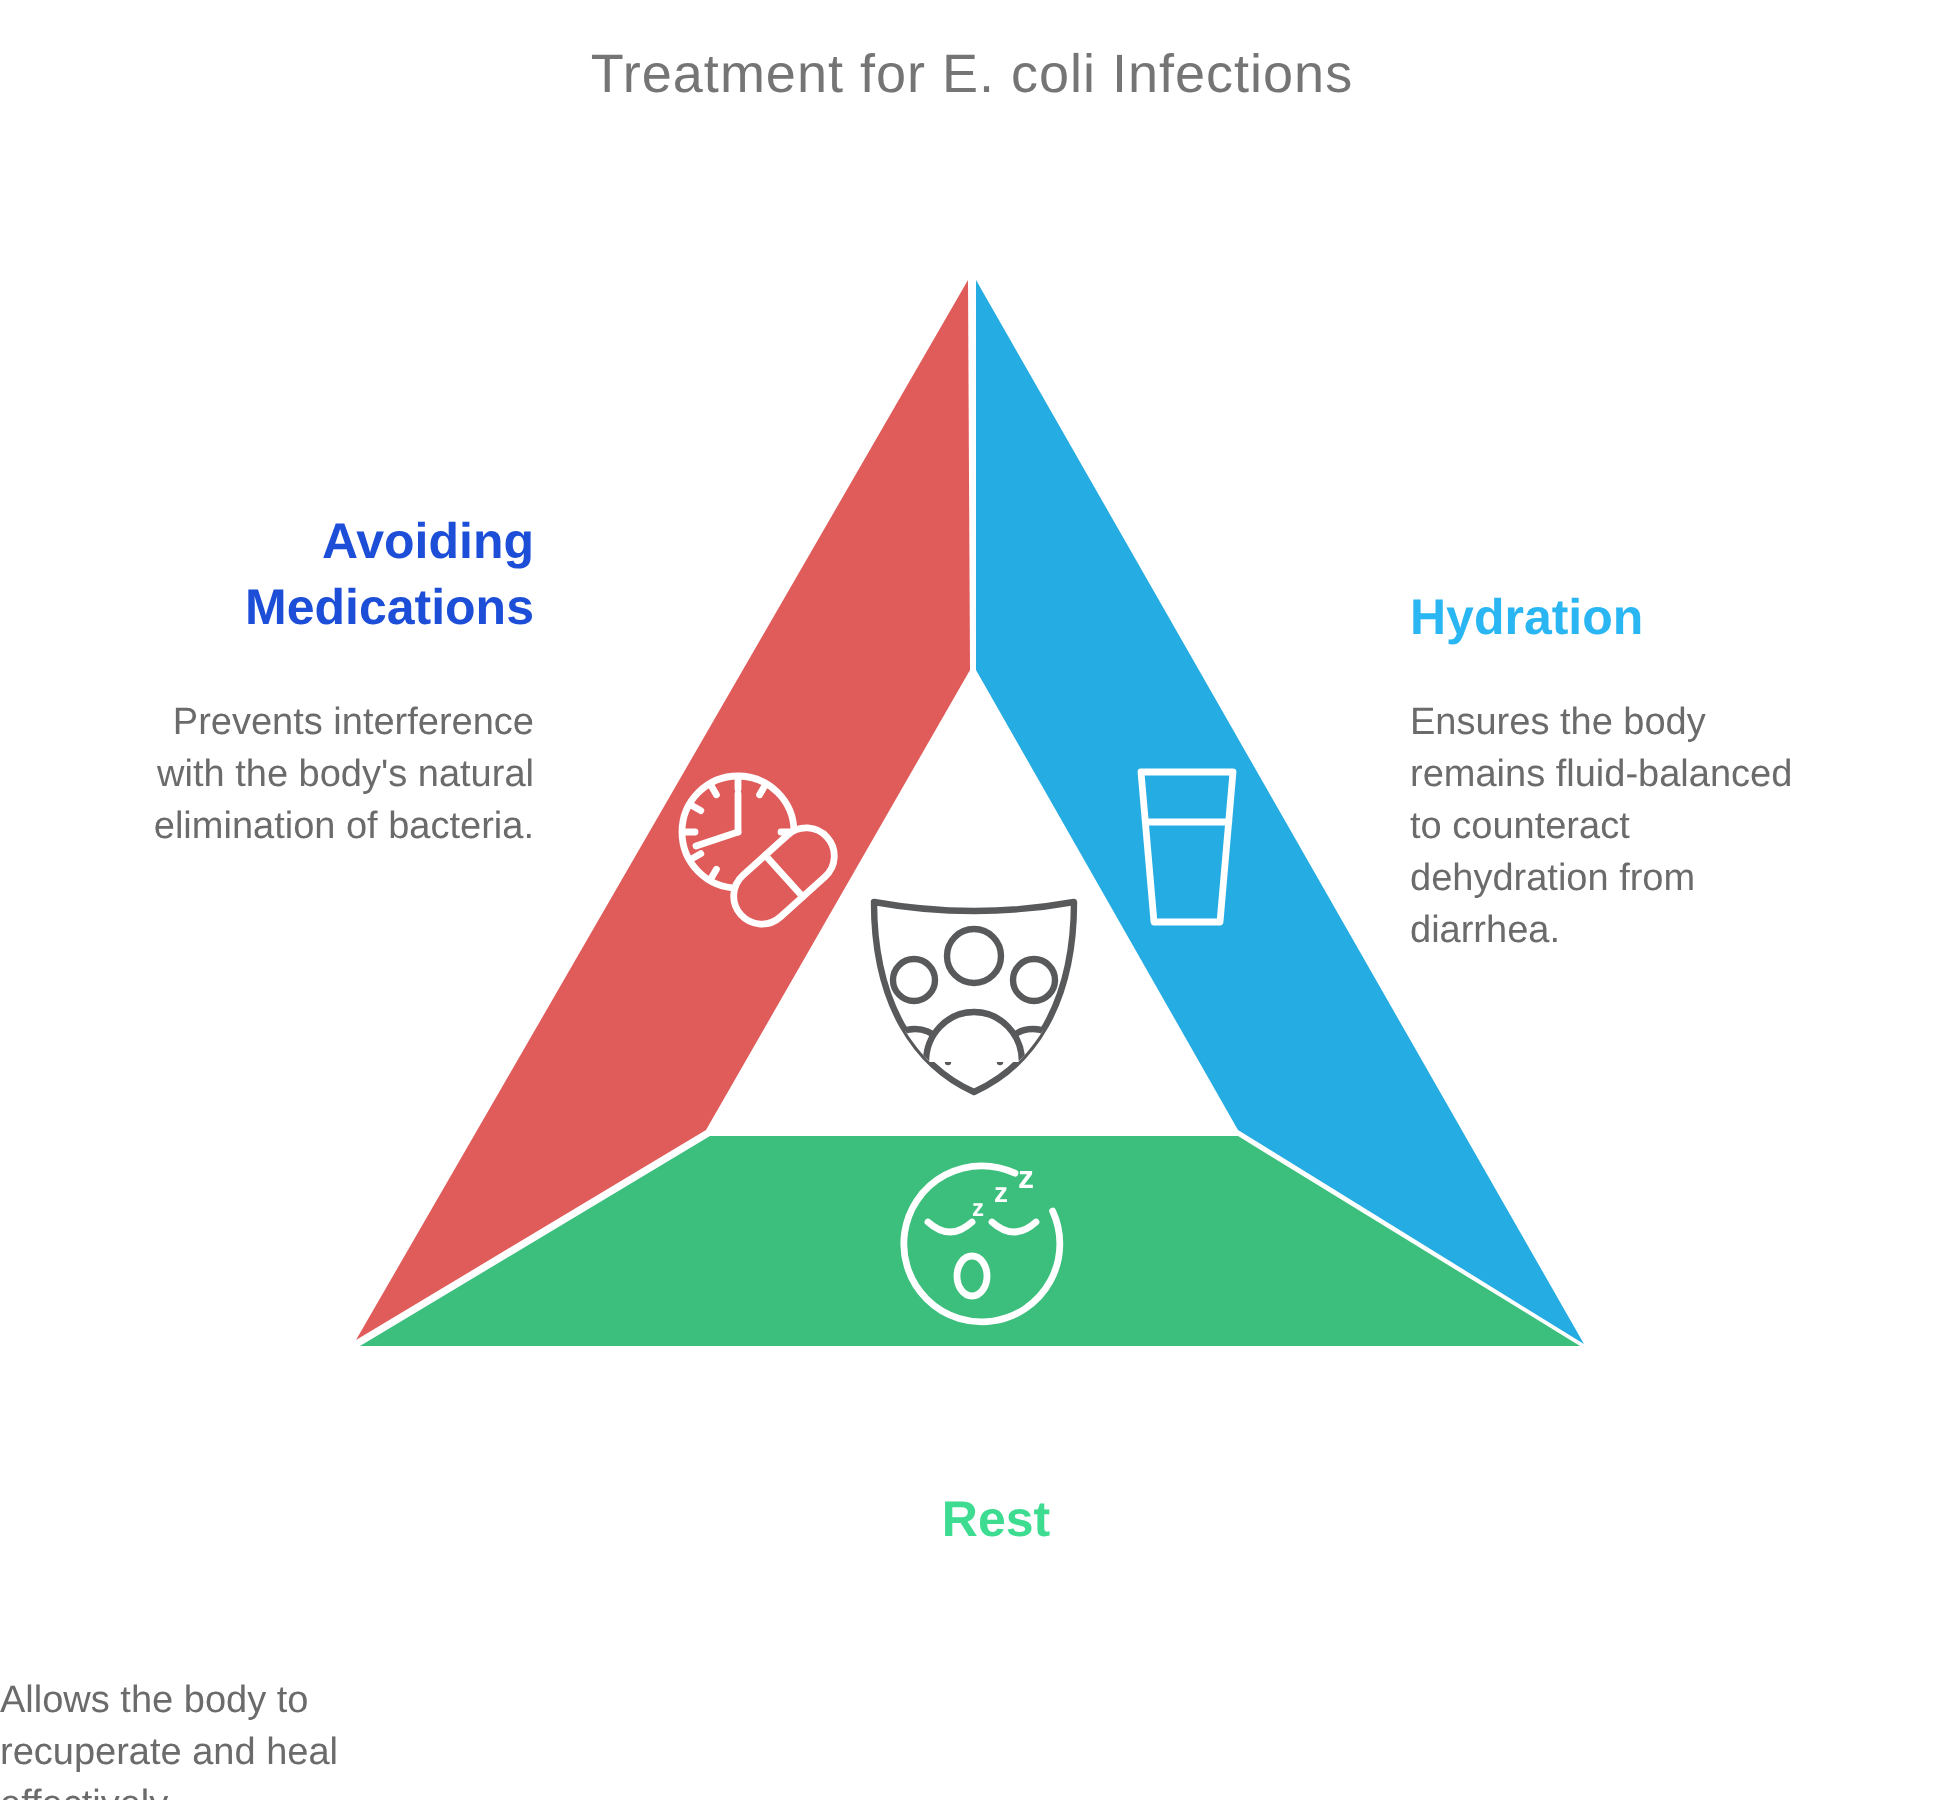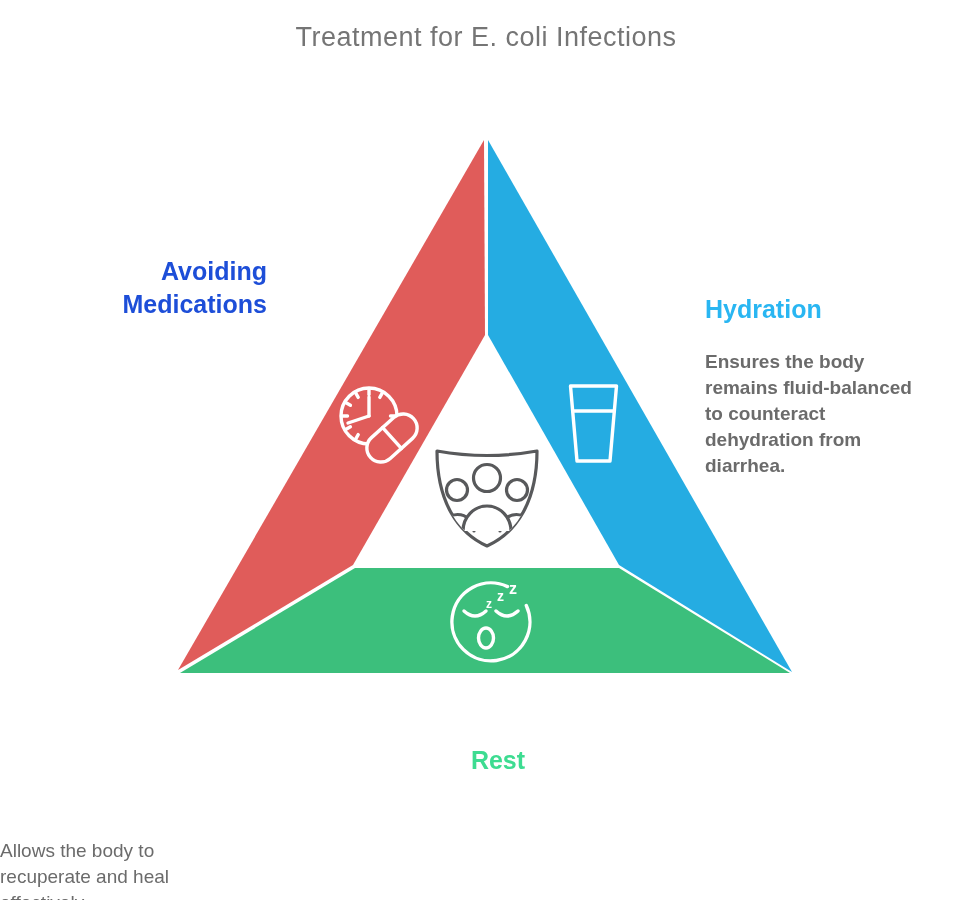--- a/index.html
+++ b/index.html
@@ -6,21 +6,21 @@
   body{width:972px;height:900px;overflow:hidden;font-family:"Liberation Sans","DejaVu Sans",sans-serif;}
   .stage{position:relative;width:972px;height:900px;}
   .page-title{position:absolute;top:22px;left:0;width:972px;text-align:center;
     font-size:27px;color:#757575;letter-spacing:0.5px;}
   .tri-svg{position:absolute;left:0;top:0;}
   .heading{position:absolute;font-weight:bold;font-size:25px;line-height:33px;white-space:pre-line;}
   .desc{position:absolute;font-size:19px;line-height:26px;color:#6b6b6b;white-space:pre-line;}
   .hd-red{color:#1d4ed8;right:705px;top:255px;text-align:right;}
   .ds-red{right:705px;top:349px;text-align:right;}
   .hd-blue{color:#29b6f2;left:705px;top:293px;text-align:right;}
-  .ds-blue{left:705px;top:349px;text-align:left;font-weight:bold;}
+  .ds-blue{left:705px;top:349px;text-align:left;}
   .hd-green{color:#3ddc91;left:0;width:972px;top:744px;text-align:center;padding-left:12px;}
   .ds-green{left:0;width:972px;top:838px;}
   .icon-stroke{fill:none;stroke:#ffffff;stroke-width:3.4;stroke-linecap:round;stroke-linejoin:round;}
   .z-glyph{fill:#ffffff;font-weight:bold;font-family:"Liberation Sans","DejaVu Sans",sans-serif;}
 </style>
 </head>
 <body>
 
 <div class="stage">
 
@@ -79,20 +79,23 @@
       <path d="M496,611 Q507,621 518,611"></path>
       <ellipse cx="486" cy="638" rx="7.5" ry="10"></ellipse>
       <text class="z-glyph" x="486" y="608" font-size="12" stroke="none">z</text>
       <text class="z-glyph" x="497" y="601" font-size="14" stroke="none">z</text>
       <text class="z-glyph" x="509" y="594" font-size="16" stroke="none">z</text>
     </g>
   </svg>
 
   <div class="heading hd-red">Avoiding
 Medications</div>
+  <div class="desc ds-red">Prevents interference
+with the body's natural
+elimination of bacteria.</div>
 
   <div class="heading hd-blue">Hydration</div>
   <div class="desc ds-blue">Ensures the body
 remains fluid-balanced
 to counteract
 dehydration from
 diarrhea.</div>
 
   <div class="heading hd-green">Rest</div>
   <div class="desc ds-green">Allows the body to

